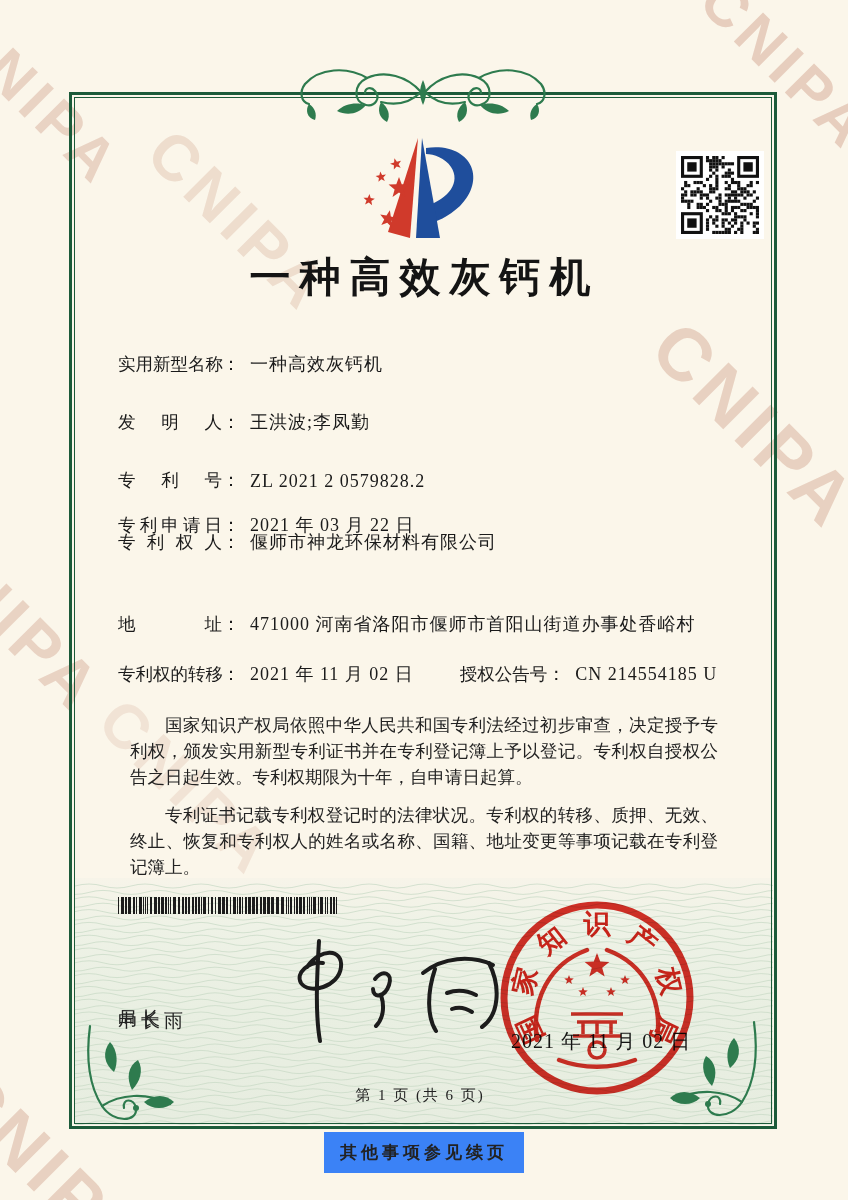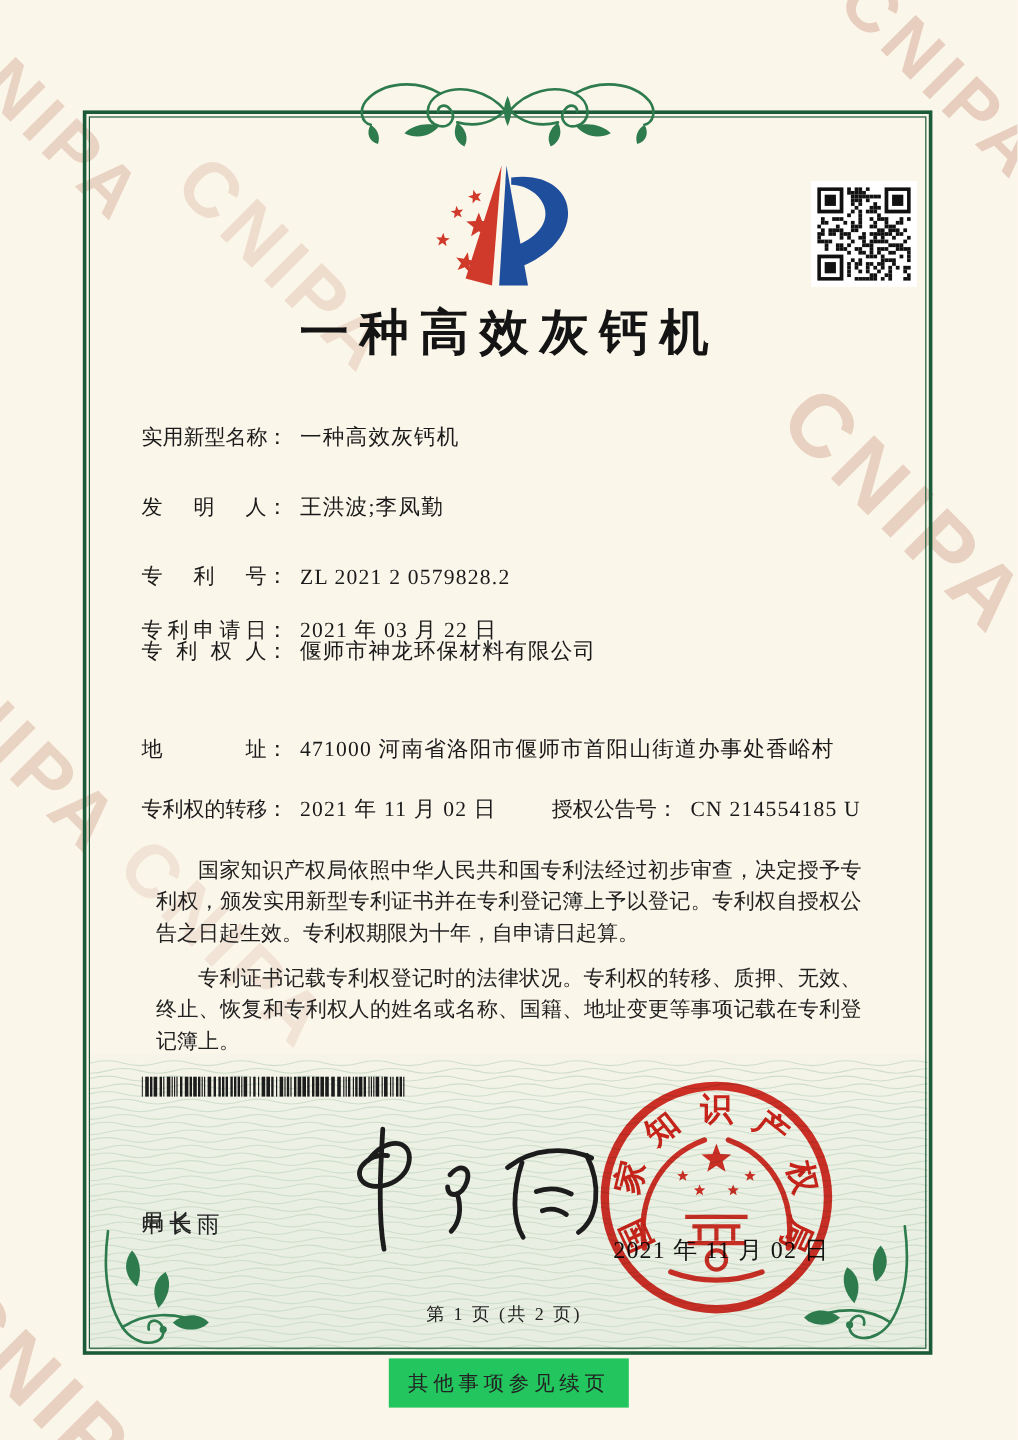--- a/index.html
+++ b/index.html
@@ -29,22 +29,22 @@
   .sig-title{position:absolute;left:118px;top:1006px;font-size:19px;letter-spacing:4px;
              font-family:"Liberation Sans","DejaVu Sans",sans-serif;color:#222;}
   .sig-name{position:absolute;left:118px;top:1008px;font-size:19px;letter-spacing:4px;
             font-family:"Liberation Sans","DejaVu Sans",sans-serif;color:#222;}
   .signature{position:absolute;left:255px;top:933px;width:280px;height:118px;}
   .seal{position:absolute;left:497px;top:898px;width:200px;height:200px;mix-blend-mode:multiply;}
   .seal-date{position:absolute;left:511px;top:1028px;font-size:20px;letter-spacing:1px;color:#151515;
              mix-blend-mode:multiply;white-space:nowrap;}
   .page-indicator{position:absolute;left:69px;top:1086px;width:702px;text-align:center;
                   font-size:15px;letter-spacing:2px;color:#222;}
-  .note-box{position:absolute;left:50%;top:1132px;transform:translateX(-50%);background:#22c55e;
-            padding:9px 16px;font-size:17px;letter-spacing:4px;color:#222;white-space:nowrap;}
+  .note-box{position:absolute;left:50%;top:1132px;transform:translateX(-50%);background:#3b82f6;
+            padding:9px 16px;font-size:17px;letter-spacing:4px;color:#222;white-space:nowrap;font-weight:bold;}
   .orn{position:absolute;pointer-events:none;}
   .orn-s{stroke:#2e7b4e;stroke-width:2.2;fill:none;stroke-linecap:round;}
   .orn-f{fill:#2e7b4e;stroke:none;}
 </style>
 </head>
 <body>
 
 <div class="page">
 
   <div class="wm" style="left:-15px;top:0;font-size:60px;color:rgba(192,130,105,.30)">CNIPA</div>
@@ -520,16 +520,16 @@
         <text x="30.913814188832504" y="83.62627317728673" fill="#d7261d" font-size="27" font-weight="bold" text-anchor="middle" dominant-baseline="middle" transform="rotate(-76.66666666666666 30.913814188832504 83.62627317728673)">家</text>
         <text x="55.963280119953566" y="44.3064877907101" fill="#d7261d" font-size="27" font-weight="bold" text-anchor="middle" dominant-baseline="middle" transform="rotate(-38.333333333333314 55.963280119953566 44.3064877907101)">知</text>
         <text x="100" y="29" fill="#d7261d" font-size="27" font-weight="bold" text-anchor="middle" dominant-baseline="middle" transform="rotate(0 100 29)">识</text>
         <text x="144.03671988004646" y="44.306487790710136" fill="#d7261d" font-size="27" font-weight="bold" text-anchor="middle" dominant-baseline="middle" transform="rotate(38.33333333333334 144.03671988004646 44.306487790710136)">产</text>
         <text x="169.0861858111675" y="83.62627317728678" fill="#d7261d" font-size="27" font-weight="bold" text-anchor="middle" dominant-baseline="middle" transform="rotate(76.66666666666669 169.0861858111675 83.62627317728678)">权</text>
         <text x="164.34785287960216" y="130.00589658358967" fill="#d7261d" font-size="27" font-weight="bold" text-anchor="middle" dominant-baseline="middle" transform="rotate(115 164.34785287960216 130.00589658358967)">局</text>
       </g>
   </svg>
   <div class="seal-date">2021 年 11 月 02 日</div>
 
-  <div class="page-indicator">第 1 页 (共 2 页)</div>
+  <div class="page-indicator">第 1 页 (共 6 页)</div>
   <div class="note-box">其他事项参见续页</div>
 
 </div>
 
 </body></html>

